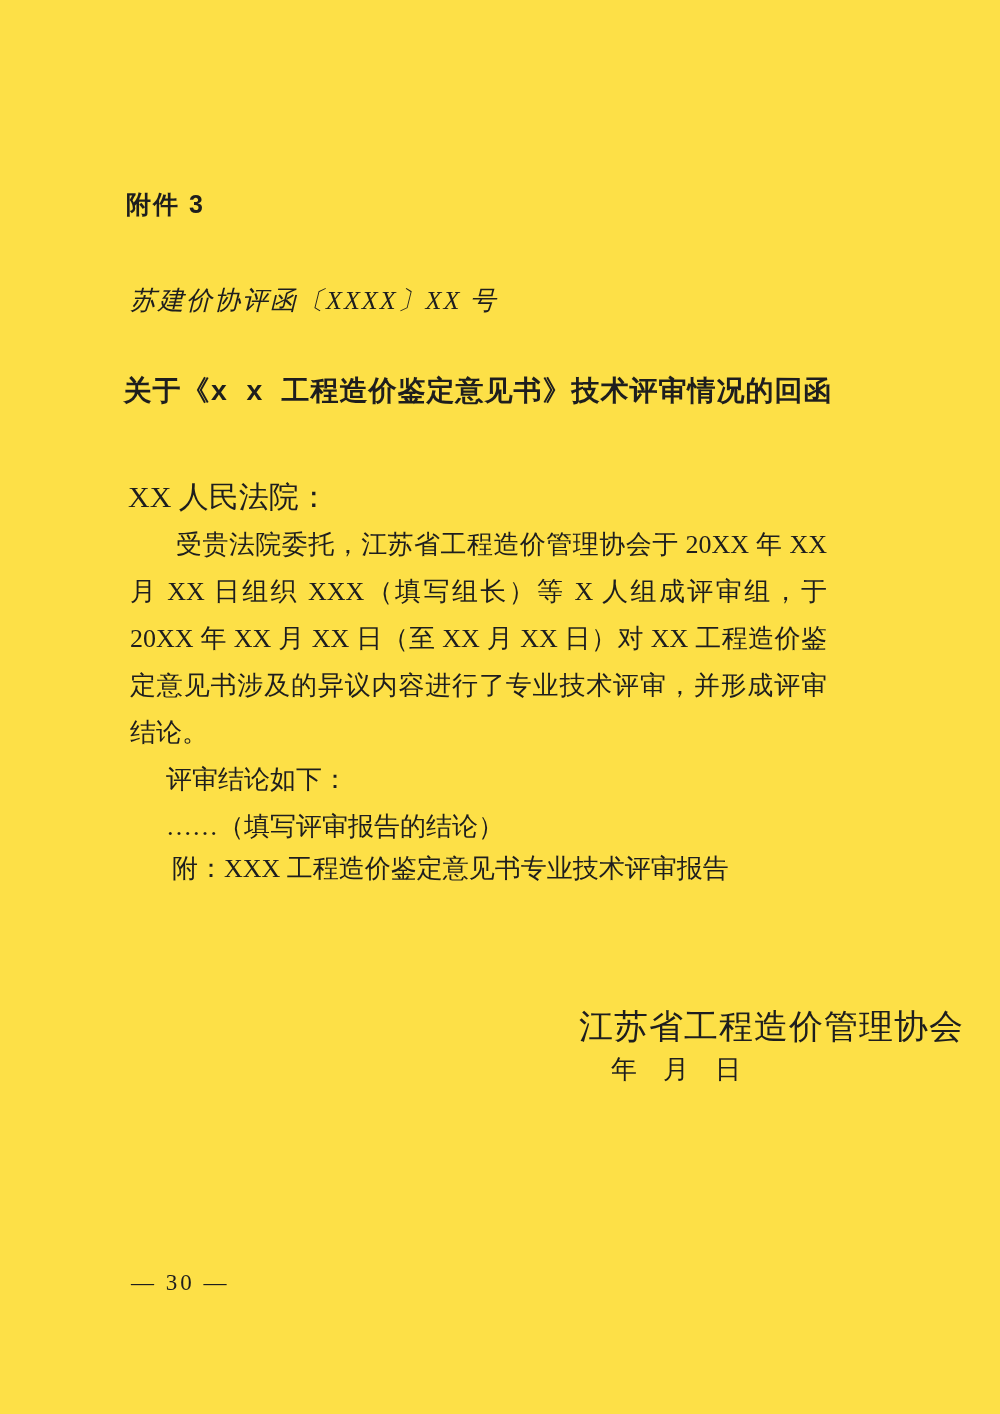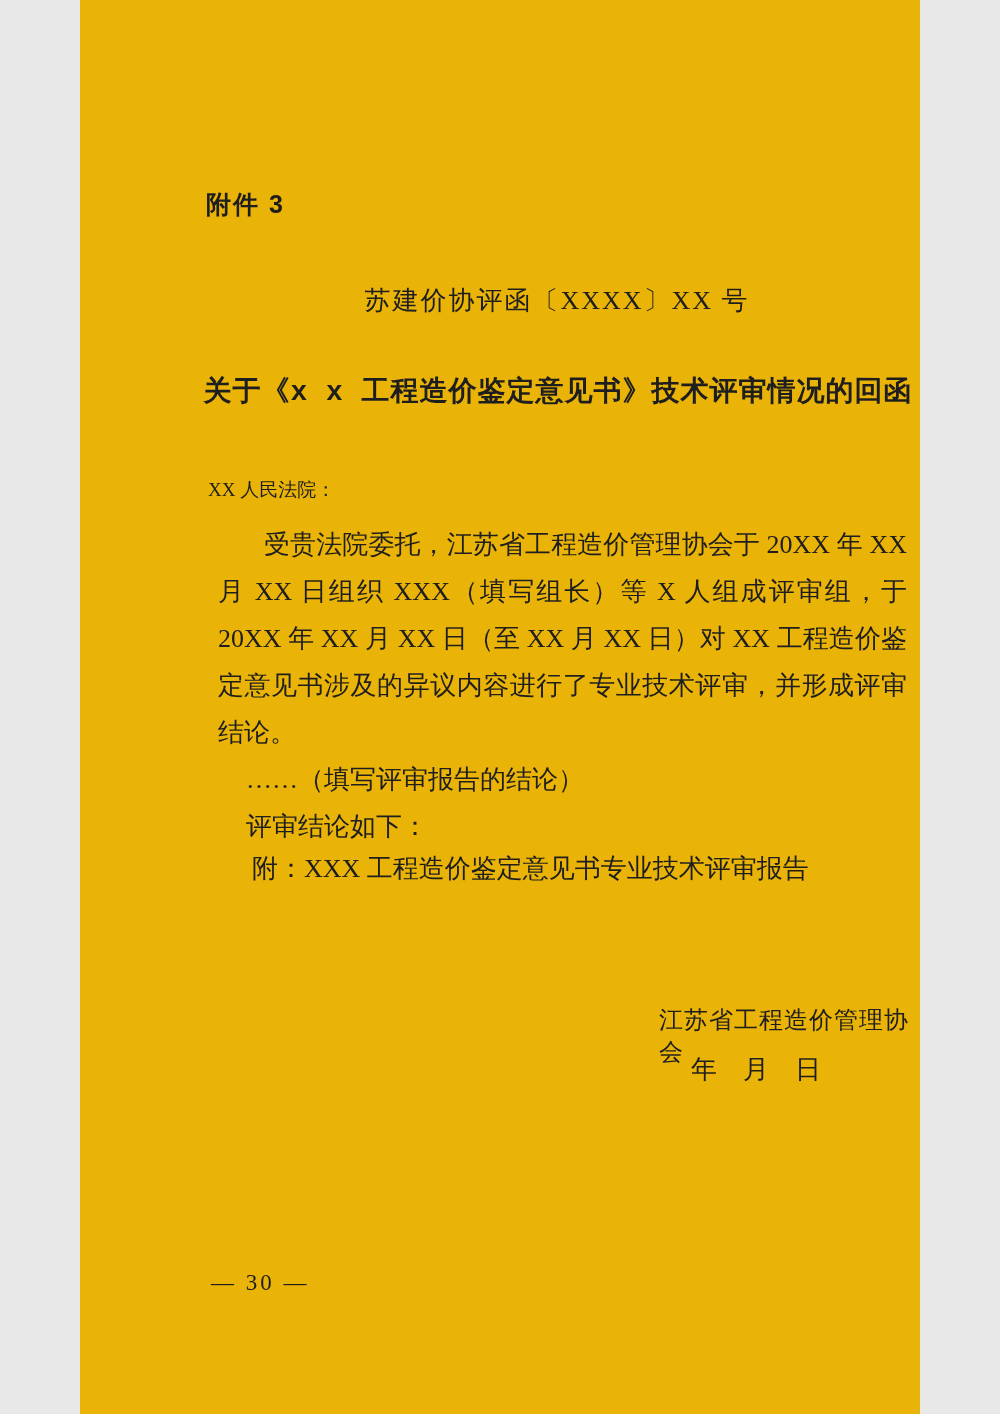--- a/index.html
+++ b/index.html
@@ -1,100 +1,100 @@
 <!DOCTYPE html>
 <html lang="zh"><head>
 <meta charset="utf-8">
 <style>
   * { margin: 0; padding: 0; box-sizing: border-box; }
   html, body { background: #e8e8e8; }
   body { font-family: "Liberation Serif", "DejaVu Serif", serif; }
 
   .page {
     position: relative;
-    width: 840px;
+    width: 1000px;
     height: 1414px;
     margin: 0 auto;
-    background: #eab308;
+    background: #fde047;
     color: #1e1e1e;
     overflow: hidden;
   }
 
   .attachment-label {
     position: absolute;
     left: 126px;
     top: 188px;
     font-family: "Liberation Sans", "DejaVu Sans", sans-serif;
     font-weight: 700;
     font-size: 25px;
     letter-spacing: 2px;
   }
 
   .doc-number {
     position: absolute;
     left: 130px;
     top: 283px;
     width: 694px;
-    text-align: center;
+    text-align: left;
     font-size: 26px;
     letter-spacing: 2px;
+    font-style: italic;
   }
 
   .doc-title {
     position: absolute;
     left: 120px;
     top: 372px;
     width: 716px;
     text-align: center;
     font-family: Liberation Mono, monospace;
     font-weight: 700;
     font-size: 28px;
     letter-spacing: 1px;
   }
 
   .salutation {
     position: absolute;
     left: 128px;
     top: 477px;
-    font-size: 19px;
+    font-size: 30px;
   }
 
   .body-block {
     position: absolute;
     left: 130px;
     top: 521px;
     width: 697px;
     font-size: 26px;
     line-height: 47px;
   }
 
   .body-block .para {
     text-align: justify;
     text-indent: 46px;
-    margin-left: 8px;
   }
 
   .body-block .line {
     text-indent: 36px;
   }
 
   .attachment-note {
     position: absolute;
     left: 126px;
     top: 851px;
     width: 697px;
     font-size: 26px;
     text-indent: 46px;
   }
 
   .sig-org {
     position: absolute;
     left: 579px;
     top: 1004px;
-    font-size: 24px;
+    font-size: 34px;
     letter-spacing: 1px;
   }
 
   .sig-date {
     position: absolute;
     left: 611px;
     top: 1052px;
     font-size: 26px;
     font-family: Liberation Serif, serif;
   }
@@ -115,22 +115,22 @@
   <div class="attachment-label">附件 3</div>
 
   <div class="doc-number">苏建价协评函〔XXXX〕XX 号</div>
 
   <h1 class="doc-title">关于《x x 工程造价鉴定意见书》技术评审情况的回函</h1>
 
   <div class="salutation">XX 人民法院：</div>
 
   <div class="body-block">
     <p class="para">受贵法院委托，江苏省工程造价管理协会于 20XX 年 XX 月 XX 日组织 XXX（填写组长）等 X 人组成评审组，于 20XX 年 XX 月 XX 日（至 XX 月 XX 日）对 XX 工程造价鉴定意见书涉及的异议内容进行了专业技术评审，并形成评审结论。</p>
+    <p class="line">评审结论如下：</p>
     <p class="line">……（填写评审报告的结论）</p>
-    <p class="line">评审结论如下：</p>
   </div>
 
   <div class="attachment-note">附：XXX 工程造价鉴定意见书专业技术评审报告</div>
 
   <div class="sig-org">江苏省工程造价管理协会</div>
 
   <div class="sig-date">年　月　日</div>
 
   <div class="footer-page-number">— 30 —</div>
 

